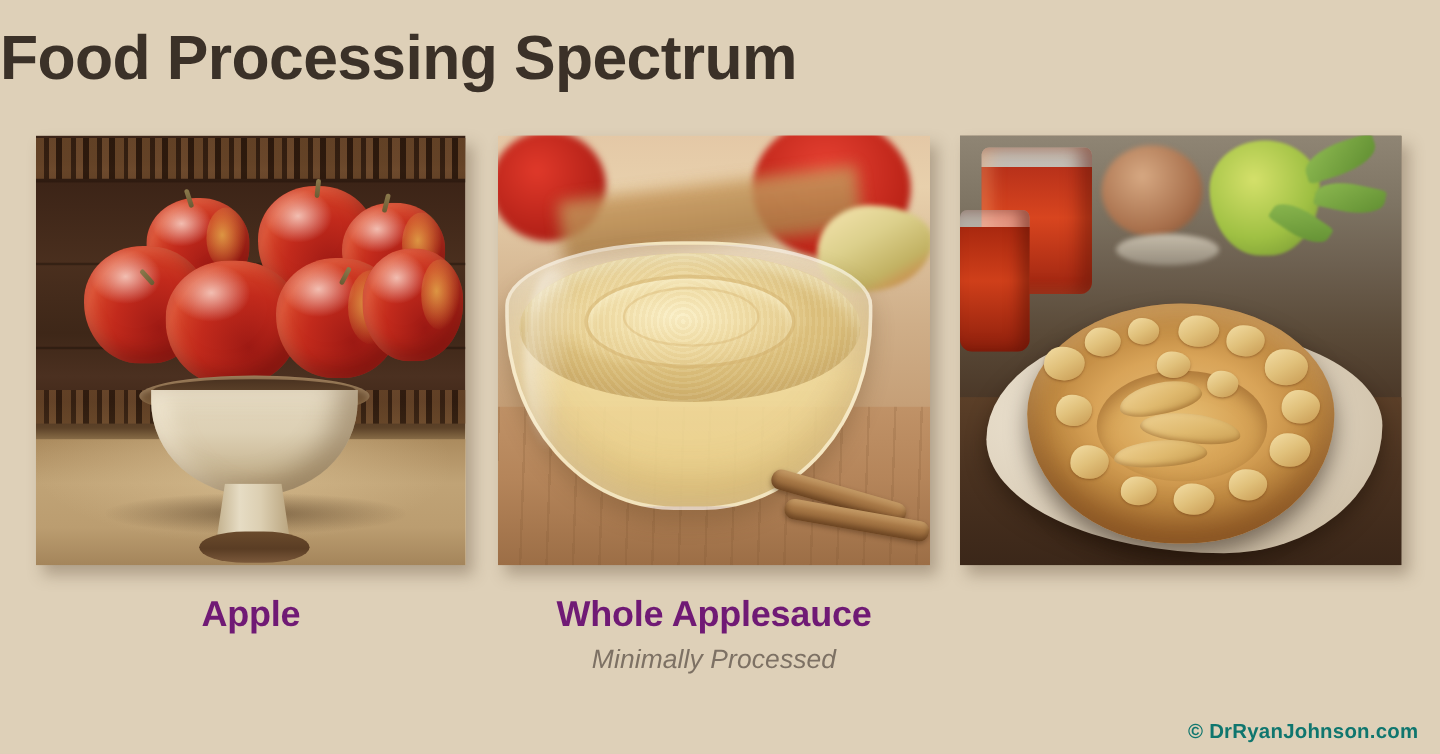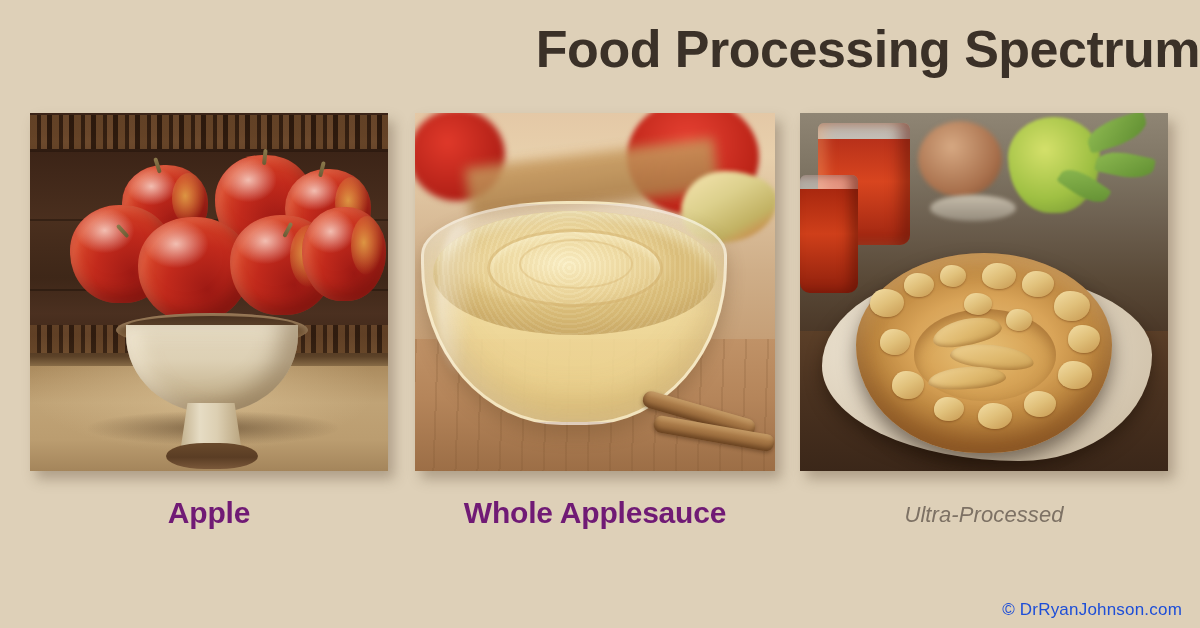--- a/index.html
+++ b/index.html
@@ -14,21 +14,21 @@
   .infographic {
     position:relative;
     width:1200px; height:628px;
     background:#ded0b8;
   }
 
   
   .title-bar {
     position:absolute;
     top:22px; left:0; width:1200px;
-    text-align:right;
+    text-align:left;
   }
   .title {
     font-size:52px;
     font-weight:bold;
     letter-spacing:-0.5px;
     color:#3b3128;
     line-height:1.05;
     font-family:"Liberation Sans", sans-serif;
   }
 
@@ -393,22 +393,23 @@
     line-height:1.2;
   }
 
   
   .footer {
     position:absolute;
     right:18px; bottom:8px;
   }
   .credit {
     font-size:17px;
-    color:#1d4ed8;
+    color:#0f766e;
     letter-spacing:0.2px;
+    font-weight:bold;
   }
 </style>
 </head>
 <body>
 
 <div class="infographic">
 
   <div class="title-bar">
     <div class="title">Food Processing Spectrum</div>
   </div>
@@ -511,24 +512,24 @@
   </div>
 
   <div class="captions">
 
     <div class="caption c1">
       <div class="cap-title">Apple</div>
     </div>
 
     <div class="caption c2">
       <div class="cap-title">Whole Applesauce</div>
+      <div class="cap-sub">Minimally Processed</div>
     </div>
 
     <div class="caption c3">
-      <div class="cap-sub">Ultra-Processed</div>
     </div>
 
   </div>
 
   <div class="footer">
     <div class="credit">© DrRyanJohnson.com</div>
   </div>
 
 </div>
 

